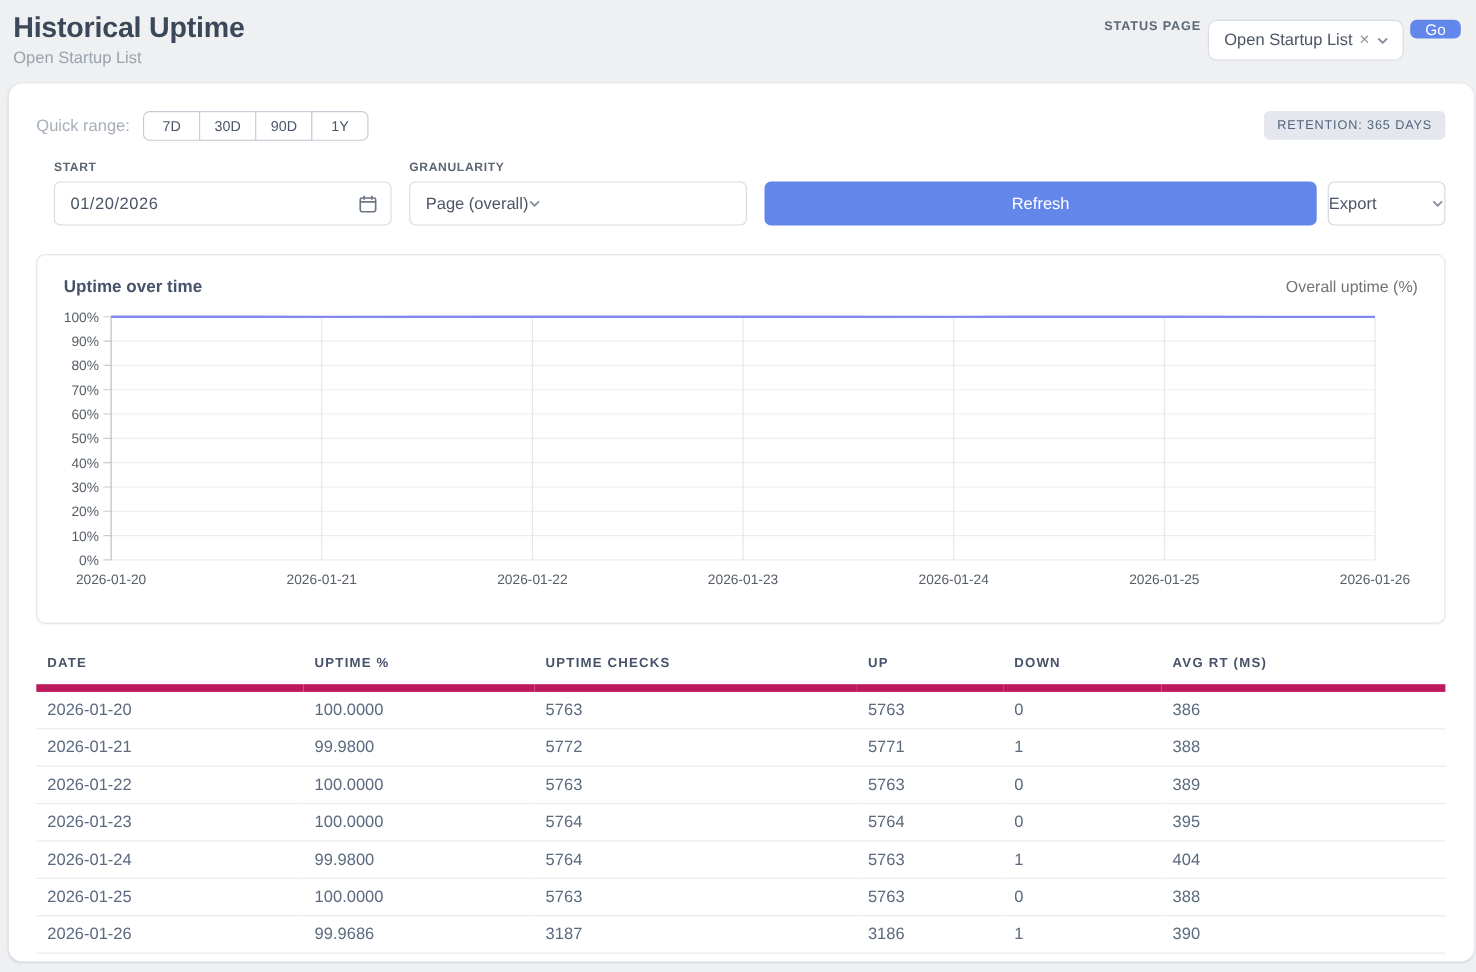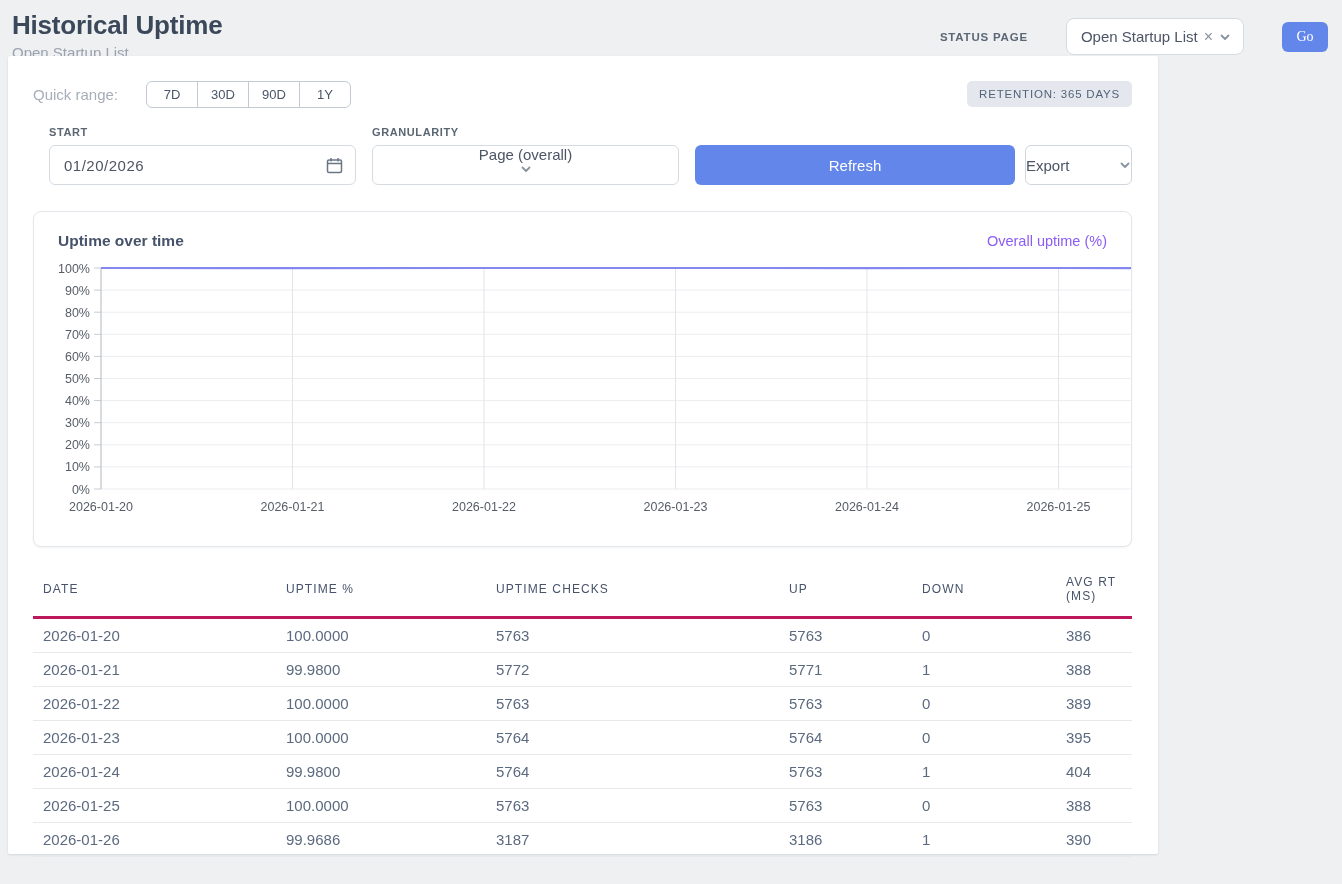--- a/index.html
+++ b/index.html
@@ -12,55 +12,55 @@
   }
   .page { width:1342px; height:884px; position:relative; }
 
   
   .header {
     display:flex; justify-content:space-between; align-items:flex-start;
     padding:10px 14px 0 12px; height:72px;
   }
   .page-title { font-size:26px; font-weight:700; color:#3b4859; letter-spacing:-0.2px; }
   .page-subtitle { font-size:15px; color:#9aa3ae; margin-top:3px; }
-  .header-right { display:flex; align-items:center; gap:38px; padding-top:8px; }
+  .header-right { display:flex; align-items:flex-start; gap:6px; padding-top:8px; }
   .status-label { font-size:11.5px; font-weight:700; color:#5c6775; letter-spacing:0.8px; }
   .status-select {
     display:flex; align-items:center; gap:6px;
     background:#fff; border:1px solid #d6dbe2; border-radius:8px;
     height:37px; padding:0 12px 0 14px; cursor:pointer;
   }
   .status-select .sel-text { font-size:15px; color:#4c5565; }
   .status-select .clear-x { font-size:16px; color:#8a93a0; line-height:1; cursor:pointer; }
   .chev { width:12px; height:12px; }
   .chev polyline { fill:none; stroke:#8a93a0; stroke-width:1.8; stroke-linecap:round; stroke-linejoin:round; }
   .go-btn {
     background:#6286ea; color:#fff; border:none; border-radius:6px;
-    height:30px; width:46px; font-size:14px; font-family:Liberation Serif, serif; cursor:pointer;
+    height:17px; width:46px; font-size:14px; font-family:Liberation Sans, sans-serif; cursor:pointer;
   }
 
   
   .main-card {
-    position:absolute; left:8px; top:56px; width:1150px; height:798px;
-    background:#fff; border-radius:2px;
+    position:absolute; left:8px; top:76px; width:1332px; height:798px;
+    background:#fff; border-radius:12px;
     box-shadow:0 1px 3px rgba(20,30,50,.07), 0 1px 2px rgba(20,30,50,.05);
     padding:24px 26px 22px 25px;
   }
 
   
   .row-quick { display:flex; justify-content:space-between; align-items:center; height:28px; margin-bottom:18px; }
   .quick-left { display:flex; align-items:center; gap:12px; }
   .quick-label { font-size:15px; color:#a7aeb8; }
   .qr-group { display:flex; }
   .qr-btn {
     background:#fff; border:1px solid #c2cad4; color:#4a5568;
     font-size:13px; font-family:inherit; height:27px; min-width:52px; padding:0 13px;
     margin-left:-1px; cursor:pointer;
   }
-  .qr-btn:first-child { border-radius:6px 0 0 6px; margin-left:16px; }
+  .qr-btn:first-child { border-radius:6px 0 0 6px; margin-left:0; }
   .qr-btn:last-child { border-radius:0 6px 6px 0; }
   .retention-badge {
     background:#e4e8ee; color:#53637a; font-size:11.5px; font-weight:400;
     letter-spacing:0.8px; border-radius:5px; padding:7px 12px;
   }
 
   
   .row-fields { display:flex; align-items:flex-end; margin-bottom:26px;margin-left:16px; }
   .field { width:307px; margin-right:16px; }
   .field-label { font-size:11px; font-weight:600; color:#5b6673; letter-spacing:0.6px; margin-bottom:7px; }
@@ -68,21 +68,21 @@
     position:relative; height:40px; border:1px solid #d6dbe2; border-radius:6px;
     display:flex; align-items:center; background:#fff;
   }
   .input-wrap input {
     border:none; outline:none; background:transparent; width:100%;
     font-size:15px; color:#4c5565; font-family:inherit; padding:0 40px 0 14px;
     letter-spacing:0.5px;
   }
   .cal-icon { position:absolute; right:12px; top:11px; width:17px; height:17px; cursor:pointer; }
   .cal-icon rect, .cal-icon line { stroke:#6b7684; stroke-width:1.5; fill:none; }
-  .select-wrap { padding:0 14px; cursor:pointer;flex-direction:column; }
+  .select-wrap { padding:0 14px; cursor:pointer; }
   .select-wrap .sel-text { font-size:15px; color:#4c5565; }
   .refresh-btn {
     flex:1; margin-right:10px; height:40px; background:#6286ea; color:#fff;
     border:none; border-radius:6px; font-size:15px; font-family:inherit; cursor:pointer;
   }
   .export-btn {
     width:107px; height:40px; background:#fff; border:1px solid #d0d6dd; border-radius:6px;
     font-size:15px; color:#4c5565; font-family:inherit; cursor:pointer;
     display:flex; align-items:center; justify-content:space-between; gap:7px;
   }
@@ -91,30 +91,30 @@
   .chart-card {
     border:1px solid #e3e6ea; border-radius:8px; background:#fff;
     box-shadow:0 1px 2px rgba(20,30,50,.05);
     height:336px; overflow:hidden;
   }
   .chart-head {
     display:flex; justify-content:space-between; align-items:center;
     padding:20px 24px 10px 24px;
   }
   .chart-title { font-size:15.5px; font-weight:700; color:#46536a; }
-  .chart-legend { font-size:14.5px; color:#8b5cf6; }
+  .chart-legend { font-size:14.5px; color:#737373; }
   .chart-svg { display:block; width:1272px; height:258px; }
   .tick-label { font-size:12.5px; fill:#565d67; font-family:"Liberation Sans","DejaVu Sans",sans-serif; }
 
   
   .uptime-table { width:100%; border-collapse:collapse; table-layout:fixed; margin-top:24px; }
   .uptime-table th {
-    text-align:left; font-size:12px; font-weight:400; color:#46536a;
+    text-align:left; font-size:12px; font-weight:700; color:#46536a;
     letter-spacing:1.1px; padding:4px 10px 13px 10px;
-    border-bottom:3px solid #be185d;
+    border-bottom:7px solid #be185d;
   }
   .uptime-table td {
     font-size:15px; color:#5c6a7f; padding:8px 10px;
     border-bottom:1px solid #e7e9ed;
   }
 </style>
 </head>
 <body>
 
 <div class="page">

